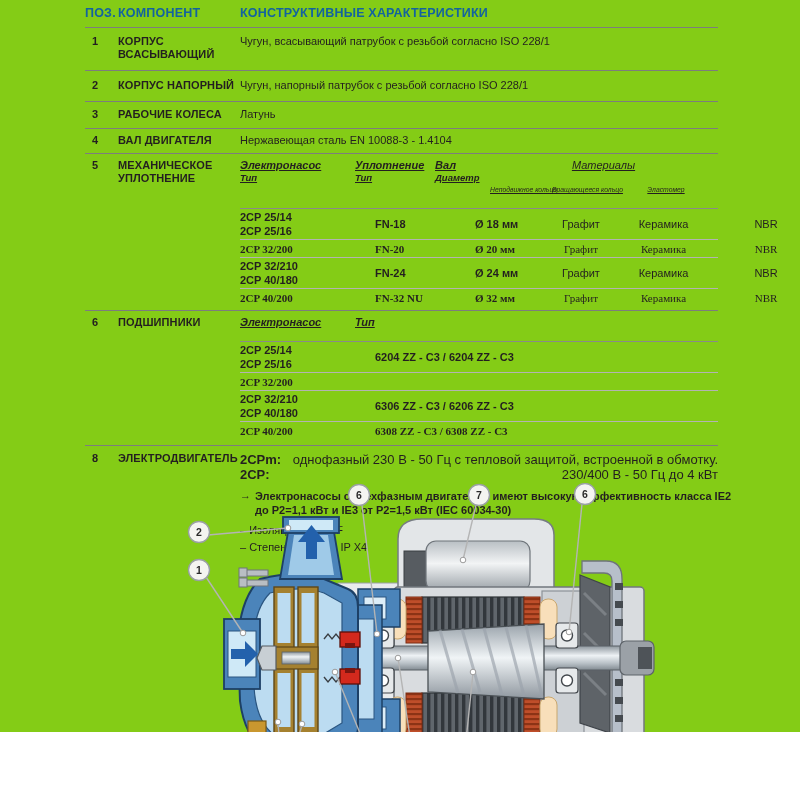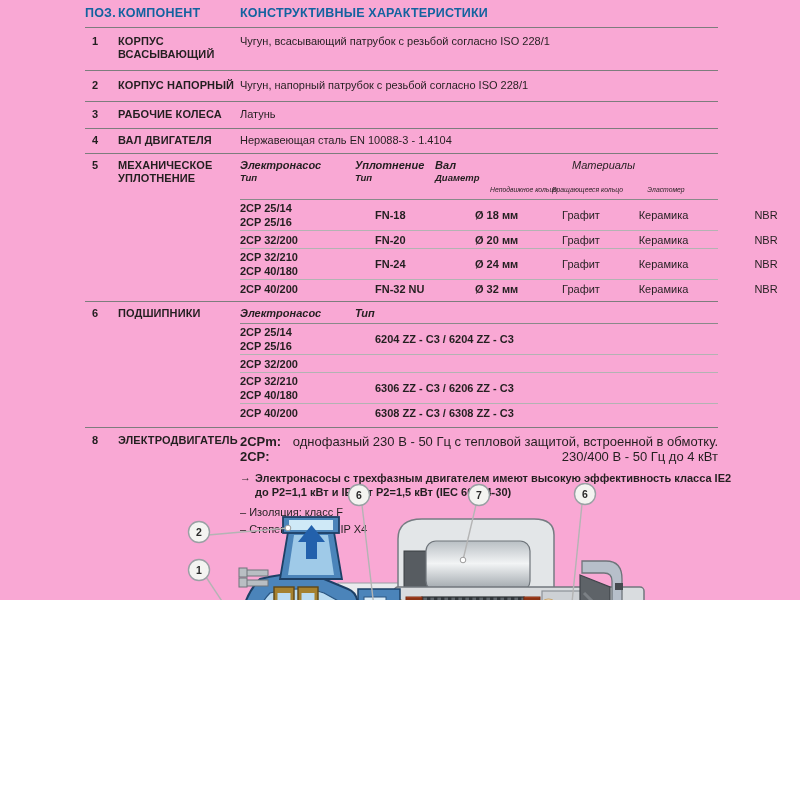--- a/index.html
+++ b/index.html
@@ -1,46 +1,46 @@
 <!DOCTYPE html>
 <html><head>
 <meta charset="utf-8">
 <style>
   html,body{margin:0;padding:0;}
   .page{
-    position:relative;width:800px;height:600px;background:#f9a8d4;overflow:hidden;
+    position:relative;width:800px;height:732px;background:#84cc16;overflow:hidden;
     font-family:"Liberation Sans", sans-serif;color:#231f20;
   }
   
   .spec{position:absolute;left:85px;top:4px;width:633px;}
   .grid3{display:grid;grid-template-columns:33px 122px 478px;}
   .spec-header{padding:2px 0 7px 0;border-bottom:1px solid #7d7d7d;}
   .spec-header div{font-size:12.5px;font-weight:bold;color:#13639f;letter-spacing:.2px;}
   .srow{border-bottom:1px solid #7d7d7d;}
   .pos{font-size:11px;font-weight:bold;padding-left:7px;}
   .comp{font-size:11px;font-weight:bold;line-height:13px;letter-spacing:.1px;}
   .val{font-size:11px;line-height:13px;}
   .r1{padding:7px 0 9px 0;}
   .r2{padding:8px 0 9px 0;}
   .r3{padding:6px 0 7px 0;}
   .r4{padding:5px 0 6px 0;}
   .r5{padding:5px 0 4px 0;}
   .r6{padding:5px 0 6px 0;}
   .r8{padding:6px 0 10px 0;}
   
   .sealgrid{display:grid;grid-template-columns:115px 80px 55px 62px 63px 102px;}
-  .subhead{border-bottom:1px solid #8a8a8a;padding-bottom:3px;}
+  .subhead{border-bottom:1px solid #8a8a8a;padding-bottom:12px;text-decoration:underline;}
   .h-main{font-size:11px;font-weight:bold;font-style:italic;line-height:13px;}
   .h-sub{font-size:9.5px;font-weight:bold;font-style:italic;line-height:12px;}
   .h-mat{font-size:11px;font-style:italic;text-align:center;line-height:13px;grid-column:4 / span 3;}
   .h-tiny{font-size:6.8px;font-style:italic;text-align:center;line-height:12px;white-space:nowrap;}
   .dr{border-bottom:1px solid #b3b3b3;align-items:center;gap:20px;}
   .dr:last-child{border-bottom:none;}
   .dr2{min-height:30px;}
-  .dr1{min-height:17px;}
+  .dr1{min-height:17px;font-family:Liberation Serif, serif;}
   .cell-b{font-size:11px;font-weight:bold;line-height:14px;display:flex;flex-direction:column;justify-content:center;}
   .cell-c{font-size:11px;text-align:left;display:flex;align-items:center;justify-content:center;}
   .beargrid{display:grid;grid-template-columns:115px 363px;}
   
   .mline{font-size:13px;line-height:15px;display:flex;justify-content:space-between;}
   .mlabel{font-weight:bold;min-width:45px;}
   .mindent{margin-left:45px;}
   .note{position:relative;margin-top:7px;padding-left:15px;width:482px;font-size:11px;font-weight:bold;line-height:14px;}
   .note .arr{position:absolute;left:0;top:-1px;font-weight:bold;}
   .dash{font-size:11px;line-height:15px;margin-top:6px;}

